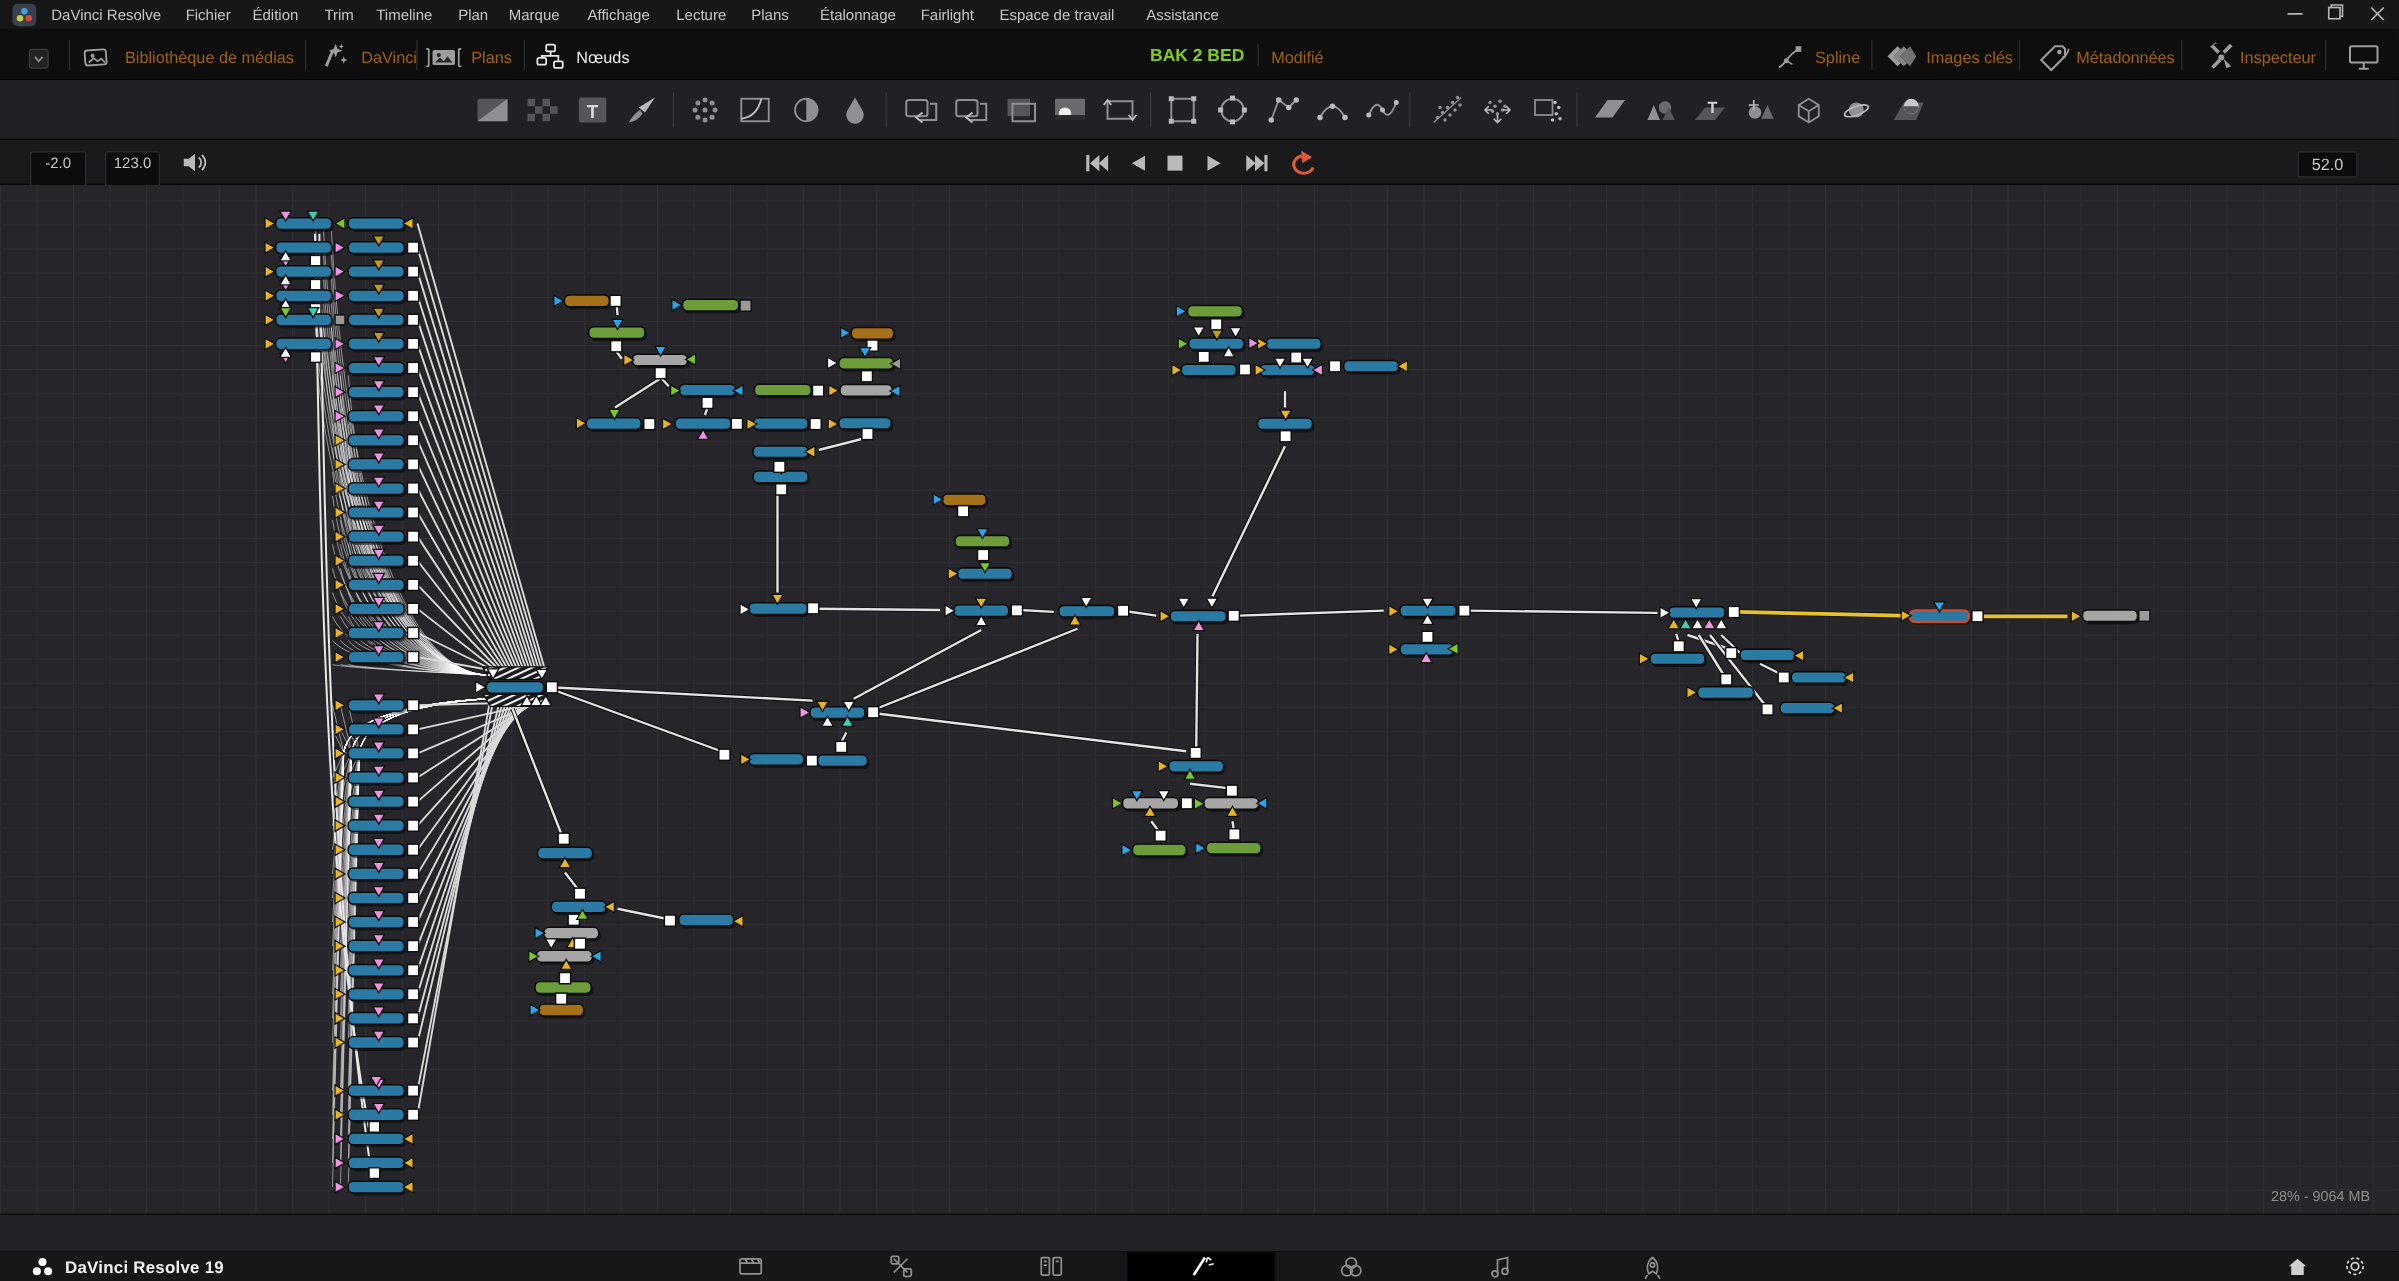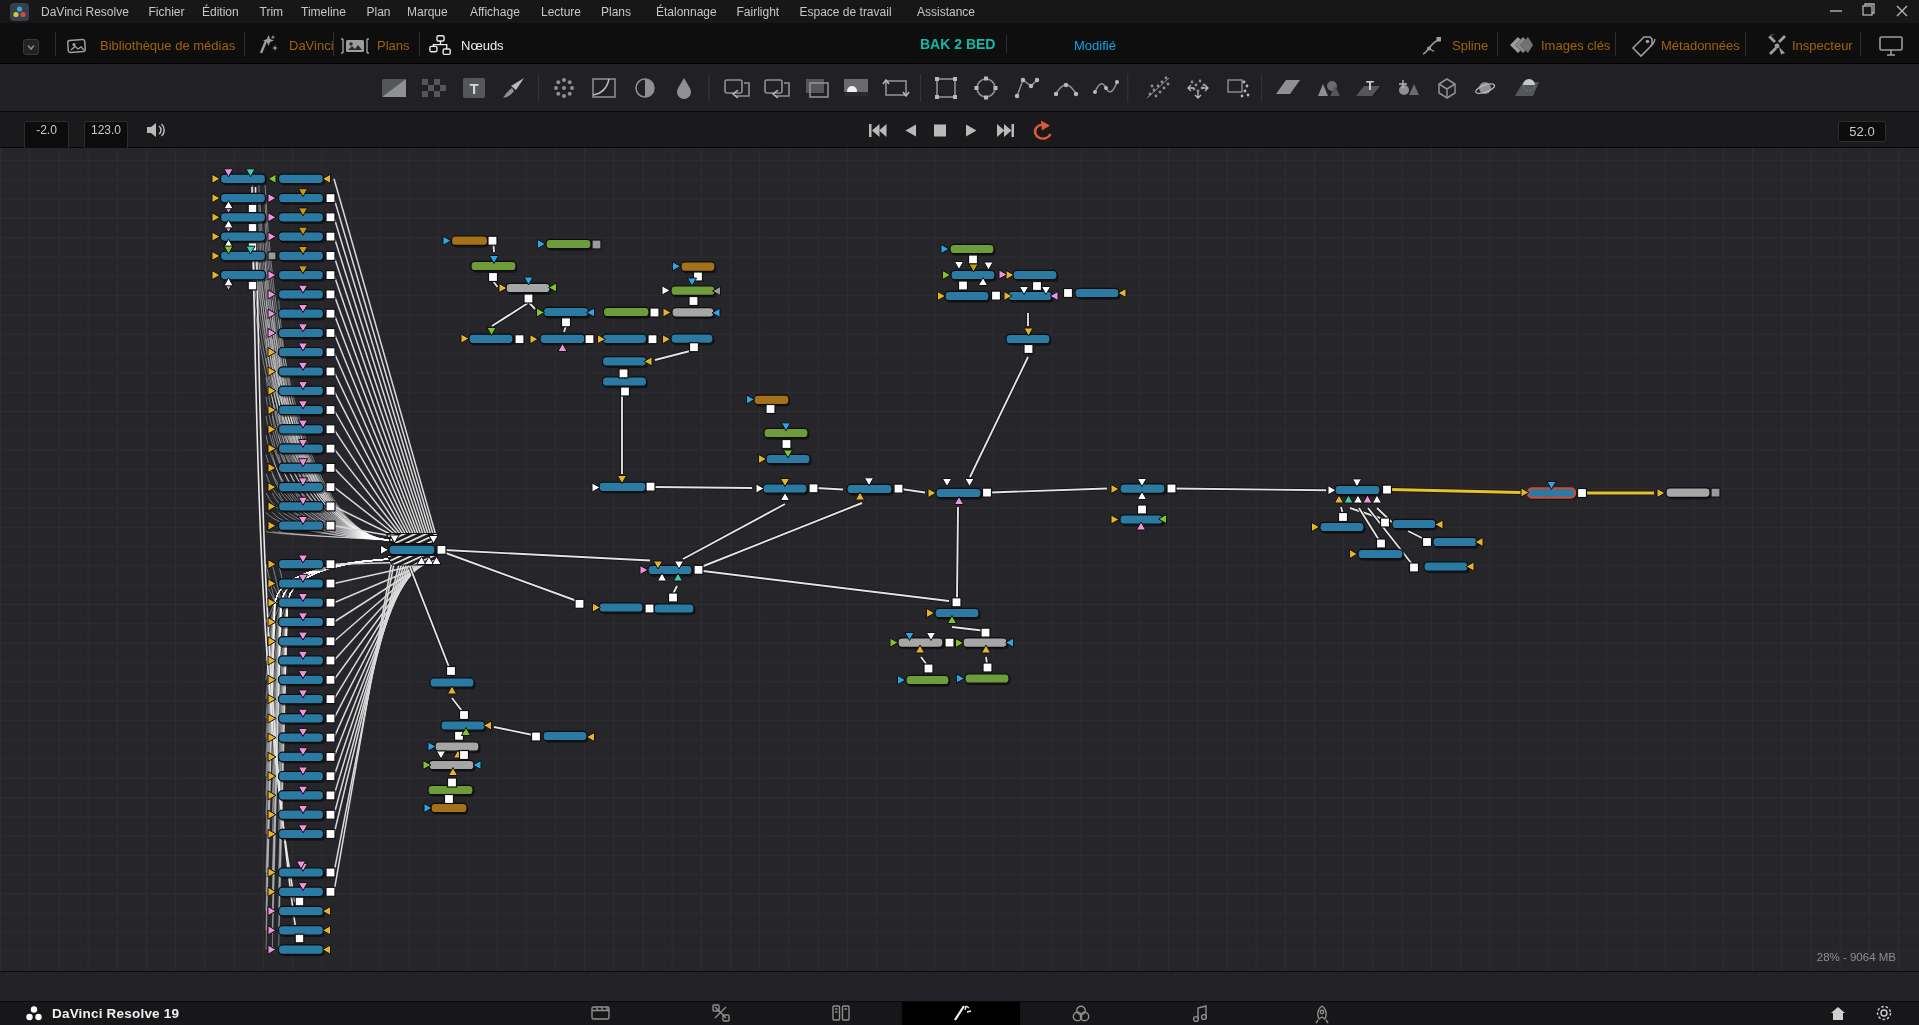--- a/index.html
+++ b/index.html
@@ -77,23 +77,23 @@
 <div class="sep" style="left:419px"></div>
 <svg style="position:absolute;left:428px;top:11px" width="25" height="23" viewBox="0 0 28 26">
 <g stroke="#e8e8e8" stroke-width="1.6" fill="none">
 <rect x="10" y="2" width="8" height="6" rx="1.5"></rect>
         <rect x="2" y="14" width="8" height="6" rx="1.5"></rect>
         <rect x="17" y="17" width="8" height="6" rx="1.5"></rect>
 <path d="M14,8 v4 M14,12 h-8 v2 M14,12 h7 v5"></path>
 </g>
     </svg>
 <span class="tlab white" style="left:461px">Nœuds</span>
-<span style="position:absolute;left:920px;top:13px;font-size:14px;font-weight:bold;color:#14b8a6">BAK 2 BED</span>
+<span style="position:absolute;left:920px;top:13px;font-size:14px;font-weight:bold;color:#84cc16">BAK 2 BED</span>
 <div class="sep" style="left:1006px;top:12px;height:18px"></div>
-<span class="tlab" style="left:1074px;color:#0ea5e9">Modifié</span>
+<span class="tlab" style="left:1017px;color:#a16207">Modifié</span>
 <svg style="position:absolute;left:1420px;top:11px" width="24" height="24" viewBox="0 0 24 24">
 <path d="M3,20 C8,18 10,10 18,6" fill="none" stroke="#9d9d9d" stroke-width="1.5"></path>
 <rect x="16.5" y="3" width="4.5" height="4.5" fill="#9d9d9d"></rect>
       <circle cx="9" cy="14.5" r="2" fill="#9d9d9d"></circle>
       <path d="M9,14.5 l5,3" stroke="#9d9d9d" stroke-width="1.2"></path>
 </svg>
 <span class="tlab" style="left:1452px">Spline</span>
 <div class="sep" style="left:1497px"></div>
 <svg style="position:absolute;left:1508px;top:12px" width="28" height="22" viewBox="0 0 28 22">
 <g fill="#9d9d9d">

